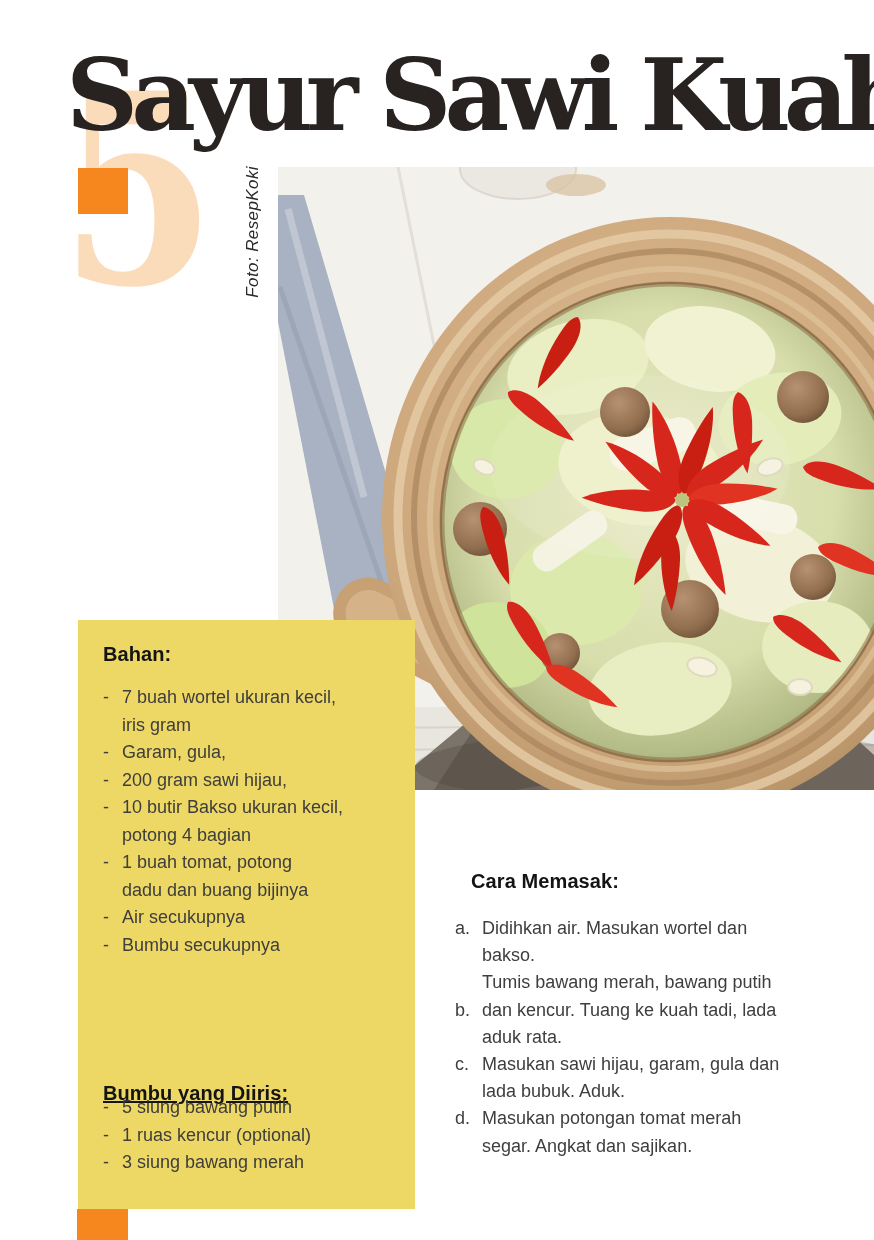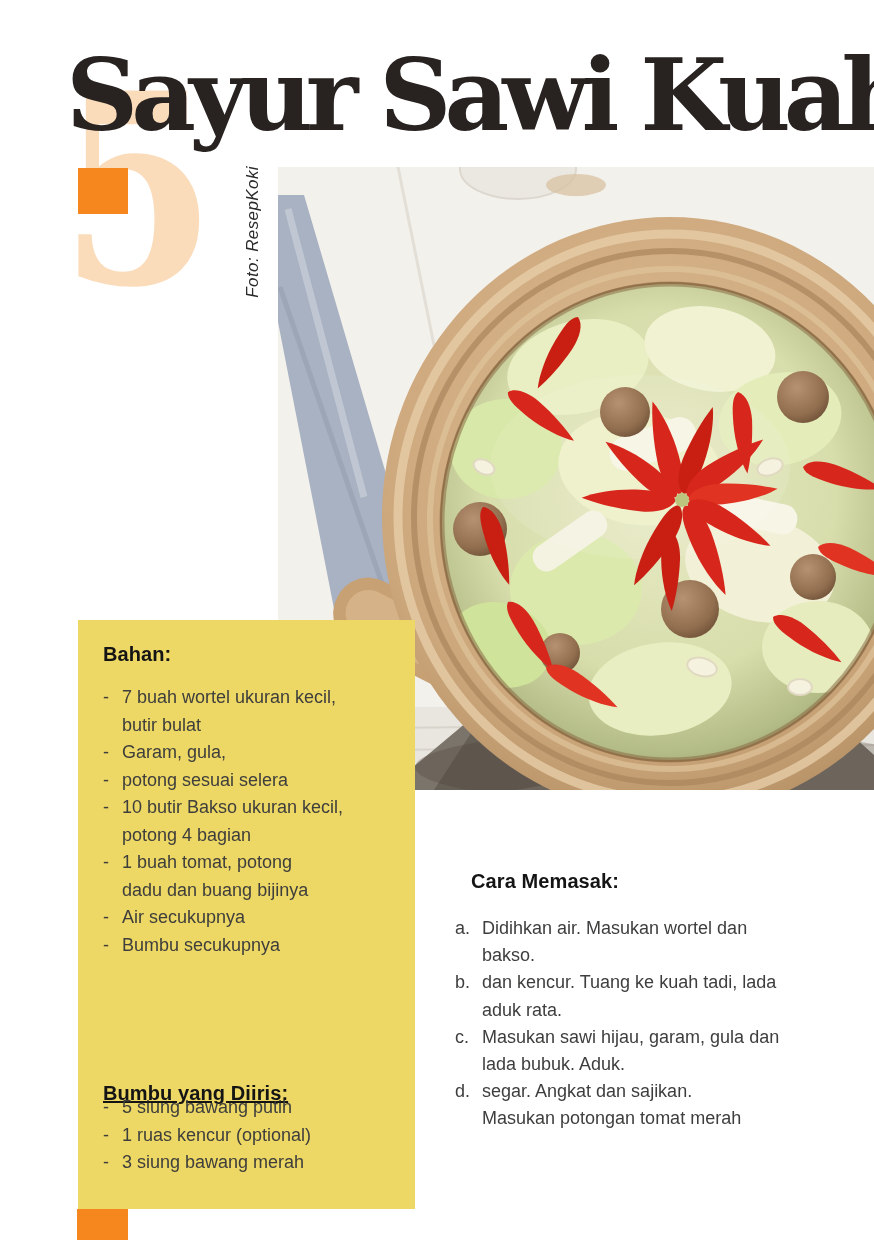--- a/index.html
+++ b/index.html
@@ -223,33 +223,33 @@
   </div>
 
   <div class="panel">
     <h2 id="bahan-heading">Bahan:</h2>
     <div class="list" id="bahan-list">
 
     <div class="item">
           <span class="bullet">-</span>
           <span class="lines">
             <div>7 buah wortel ukuran kecil,</div>
-            <div>butir bulat</div>
+            <div>iris gram</div>
           </span>
         </div>
         <div class="item">
           <span class="bullet">-</span>
           <span class="lines">
             <div>Garam, gula,</div>
           </span>
         </div>
         <div class="item">
           <span class="bullet">-</span>
           <span class="lines">
-            <div>potong sesuai selera</div>
+            <div>200 gram sawi hijau,</div>
           </span>
         </div>
         <div class="item">
           <span class="bullet">-</span>
           <span class="lines">
             <div>10 butir Bakso ukuran kecil,</div>
             <div>potong 4 bagian</div>
           </span>
         </div>
         <div class="item">
@@ -299,41 +299,42 @@
 
   <div class="steps">
     <h2>Cara Memasak:</h2>
     <div class="list">
 
     <div class="item">
           <span class="bullet">a.</span>
           <span class="lines">
             <div>Didihkan air. Masukan wortel dan</div>
             <div>bakso.</div>
+            <div>Tumis bawang merah, bawang putih</div>
           </span>
         </div>
         <div class="item">
           <span class="bullet">b.</span>
           <span class="lines">
             <div>dan kencur. Tuang ke kuah tadi, lada</div>
             <div>aduk rata.</div>
           </span>
         </div>
         <div class="item">
           <span class="bullet">c.</span>
           <span class="lines">
             <div>Masukan sawi hijau, garam, gula dan</div>
             <div>lada bubuk. Aduk.</div>
           </span>
         </div>
         <div class="item">
           <span class="bullet">d.</span>
           <span class="lines">
+            <div>Masukan potongan tomat merah</div>
             <div>segar. Angkat dan sajikan.</div>
-            <div>Masukan potongan tomat merah</div>
           </span>
         </div>
       </div>
   </div>
 
   <div class="sq sq-bottom"></div>
 
 </div>
 
 </body></html>

